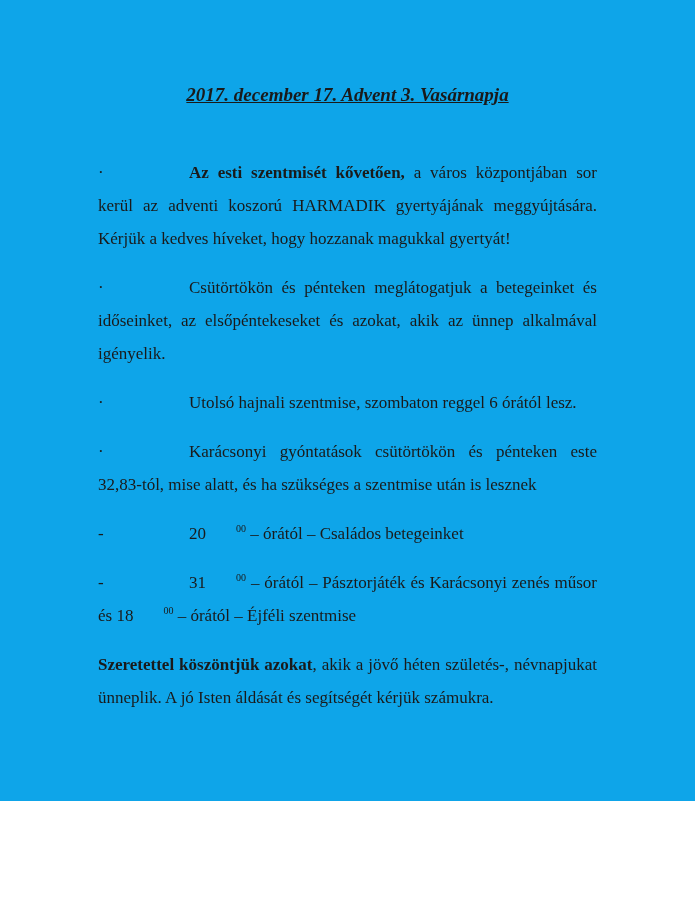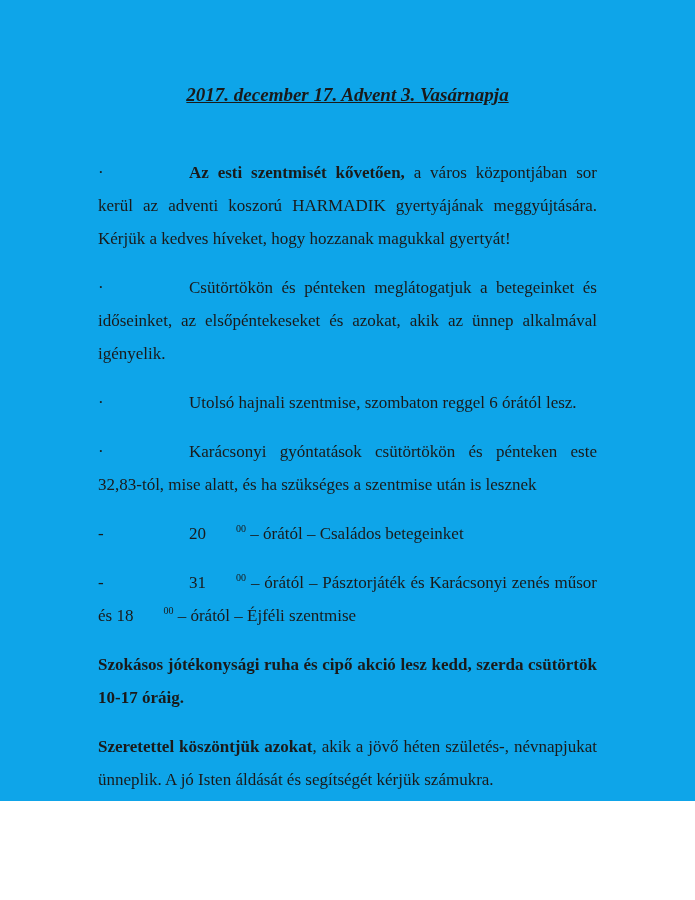--- a/index.html
+++ b/index.html
@@ -59,16 +59,15 @@
   <div class="doc-title">
     <span class="title-text">2017. december 17. Advent 3. Vasárnapja</span>
   </div>
   <div class="doc-body">
       <p class="para"><span class="bullet">·</span><span style="font-weight: bold;">Az esti szentmisét kővetően,</span><span> a város központjában sor kerül az adventi koszorú HARMADIK gyertyájának meggyújtására. Kérjük a kedves híveket, hogy hozzanak magukkal gyertyát!</span></p>
       <p class="para"><span class="bullet">·</span><span>Csütörtökön és pénteken meglátogatjuk a betegeinket és időseinket, az elsőpéntekeseket és azokat, akik az ünnep alkalmával igényelik.</span></p>
       <p class="para"><span class="bullet">·</span><span>Utolsó hajnali szentmise, szombaton reggel 6 órától lesz.</span></p>
       <p class="para"><span class="bullet">·</span><span>Karácsonyi gyóntatások csütörtökön és pénteken este 32,83-tól, mise alatt, és ha szükséges a szentmise után is lesznek</span></p>
       <p class="para"><span class="bullet">-</span><span>20</span><sup>00</sup><span> – órától – Családos betegeinket</span></p>
       <p class="para"><span class="bullet">-</span><span>31</span><sup>00</sup><span> – órától – Pásztorjáték és Karácsonyi zenés műsor és 18</span><sup>00</sup><span> – órától – Éjféli szentmise</span></p>
-      <p class="para"><span style="font-weight: bold;">Szokásos jótékonysági ruha és cipő akció lesz kedd, szerda csütörtök 10-17 óráig.</span></p>
       <p class="para"><span style="font-weight: bold; ">Szeretettel köszöntjük azokat</span><span>, akik a jövő héten születés-, névnapjukat ünneplik. A jó Isten áldását és segítségét kérjük számukra.</span></p>
     </div>
 </div>
 
 </body></html>

